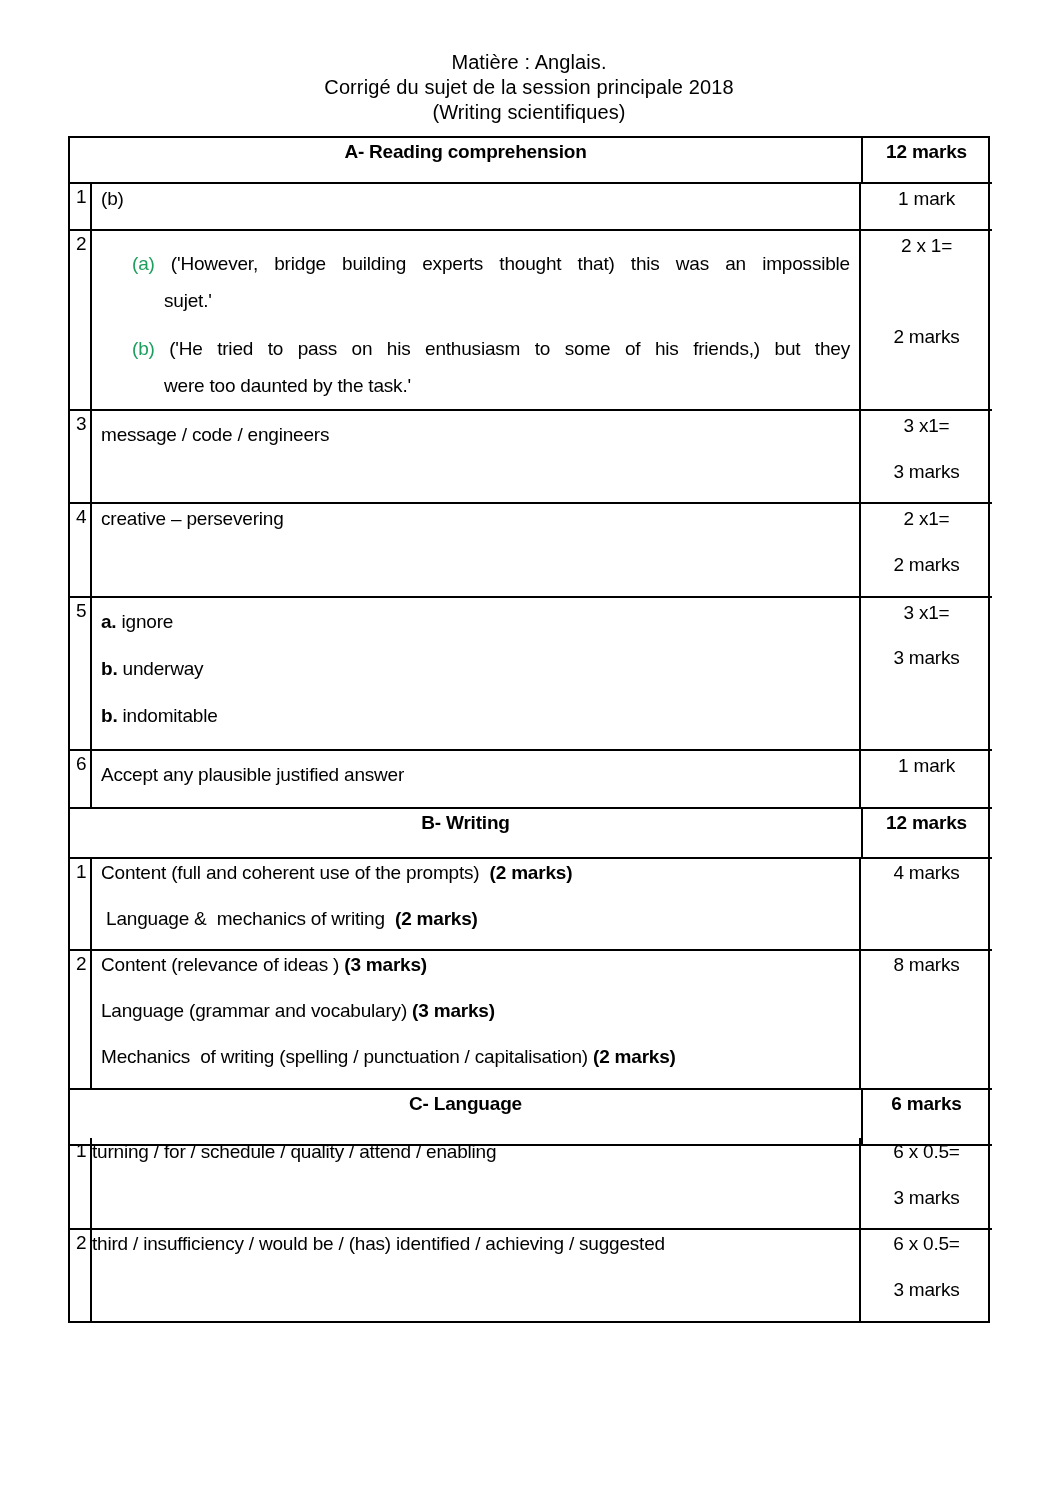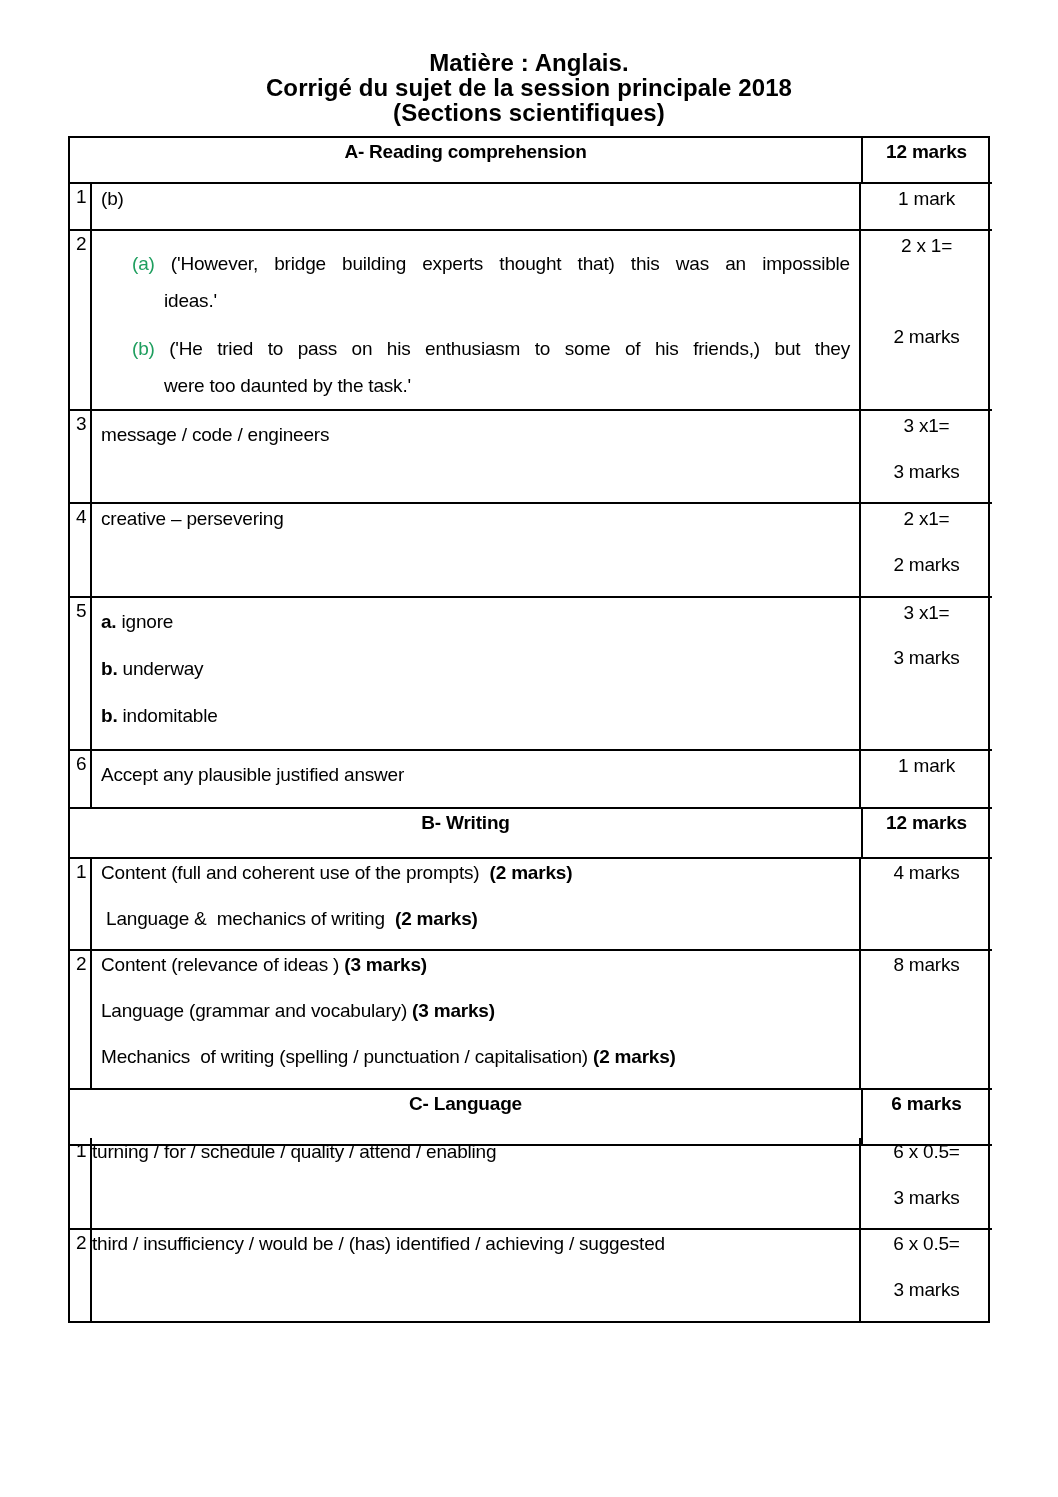--- a/index.html
+++ b/index.html
@@ -5,21 +5,21 @@
   html, body { margin: 0; padding: 0; background: #ffffff; }
   body {
     width: 1058px; height: 1497px; position: relative; overflow: hidden;
     font-family: "Liberation Sans", "DejaVu Sans", sans-serif;
     color: #000;
     font-size: 19px;
     letter-spacing: -0.2px;
   }
   .title-block {
     position: absolute; top: 50px; left: 0; width: 1058px;
-    text-align: center; font-weight: bold; font-size: 24px; line-height: 25px;
+    text-align: center; font-weight: normal; font-size: 20px; line-height: 25px;
   }
   .title-block div { letter-spacing: 0.1px; }
   .row { position: absolute; left: 0; width: 922px; box-sizing: border-box;
          border-bottom: 2px solid #000; }
   .cell-num, .cell-ans, .cell-marks { position: absolute; top: 0; bottom: 0; box-sizing: border-box; }
   .cell-num { left: 0; width: 22px; border-right: 2px solid #000; }
   .cell-ans { left: 22px; width: 769px; border-right: 2px solid #000; }
   .cell-marks { left: 791px; width: 131px; text-align: center; }
   .cell-head { position: absolute; left: 0; width: 791px; top: 0; bottom: 0; border-right: 2px solid #000;
                text-align: center; font-weight: bold; }
@@ -33,21 +33,21 @@
   .b { font-weight: bold; }
   .green { color: #1e9e5e; }
   .just { text-align: justify; text-align-last: justify; }
 </style>
 </head>
 <body>
 
 <div class="title-block">
   <div>Matière : Anglais.</div>
   <div>Corrigé du sujet de la session principale 2018</div>
-  <div>(Sections scientifiques)</div>
+  <div>(Writing scientifiques)</div>
 </div>
 
 <div class="outer">
 
   <div class="row" style="top:0;height:46px;">
     <div class="cell-head">
         <span class="hd">A- Reading comprehension</span>
       </div>
     <div class="cell-marks b">
         <span class="hd">12 marks</span>
@@ -66,21 +66,21 @@
       </div>
   </div>
 
   <div class="row" style="top:93px;height:180px;">
     <div class="cell-num">
         <span class="num" style="left:6px">2</span>
       </div>
     <div class="cell-ans">
       <div style="position:absolute;left:40px;top:14px;width:718px;line-height:37px;">
         <div class="just"><span class="green">(a)</span> <span>('However, bridge building experts thought that) this was an impossible</span></div>
-        <div style="padding-left:32px;"><span>ideas.'</span></div>
+        <div style="padding-left:32px;"><span>sujet.'</span></div>
       </div>
       <div style="position:absolute;left:40px;top:99px;width:718px;line-height:37px;">
         <div class="just"><span class="green">(b)</span> <span>('He tried to pass on his enthusiasm to some of his friends,) but they</span></div>
         <div style="padding-left:32px;"><span>were too daunted by the task.'</span></div>
       </div>
     </div>
     <div class="cell-marks">
       <span class="mk" style="top:4px">2 x 1=</span>
       <span class="mk" style="top:95px">2 marks</span>
     </div>

